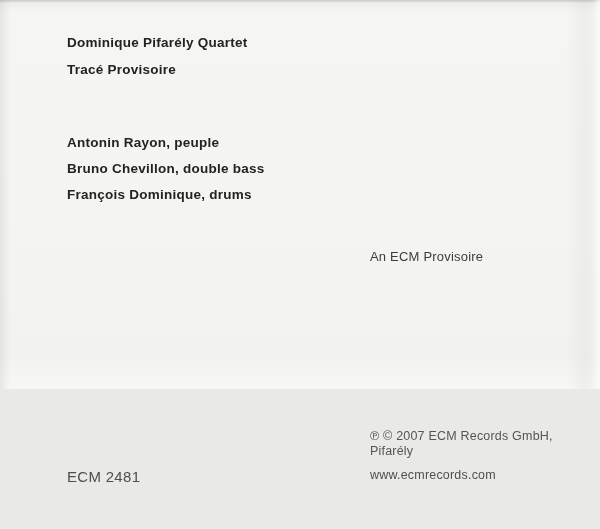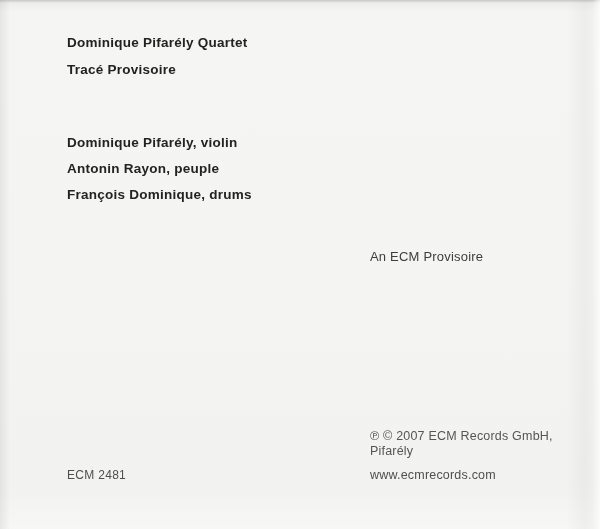--- a/index.html
+++ b/index.html
@@ -7,21 +7,21 @@
     padding: 0;
     width: 600px;
     height: 529px;
     overflow: hidden;
     background: #e9e9e7;
     font-family: "Liberation Sans", sans-serif;
   }
   .card {
     position: relative;
     width: 600px;
-    height: 529px;
+    height: 389px;
     background: linear-gradient(180deg,
       #c7c7c5 0px,
       #ededeb 3px,
       #f5f5f3 12px,
       #f4f4f2 55%,
       #f2f2f0 92%,
       #f7f7f5 100%);
   }
   
   .card::before {
@@ -106,21 +106,21 @@
     font-size: 12.5px;
     font-weight: 400;
     letter-spacing: 0.2px;
     color: #555553;
     line-height: 14.5px;
     white-space: nowrap;
   }
   .catalog {
     left: 67px;
     top: 468px;
-    font-size: 12px;
+    font-size: 15px;
     font-weight: 400;
     letter-spacing: 0.3px;
     color: #4e4e4c;
     text-align: right;
   }
   .website {
     left: 370px;
     top: 468px;
     font-size: 12.5px;
     font-weight: 400;
@@ -131,22 +131,22 @@
 </head>
 <body>
 
 <div class="card">
 
   <div class="abs artist">Dominique Pifarély Quartet</div>
 
   <div class="abs album-title">Tracé Provisoire</div>
 
   <ul class="abs personnel">
-    <li>Dominique Pifarély, violin</li>
     <li>Antonin Rayon, peuple</li>
+    <li>Bruno Chevillon, double bass</li>
     <li>François Dominique, drums</li>
   </ul>
 
   <div class="abs production">An ECM Provisoire</div>
 
 
   <div class="abs rights">
     <div>℗ © 2007 ECM Records GmbH,</div>
     <div>Pifarély</div>
   </div>

